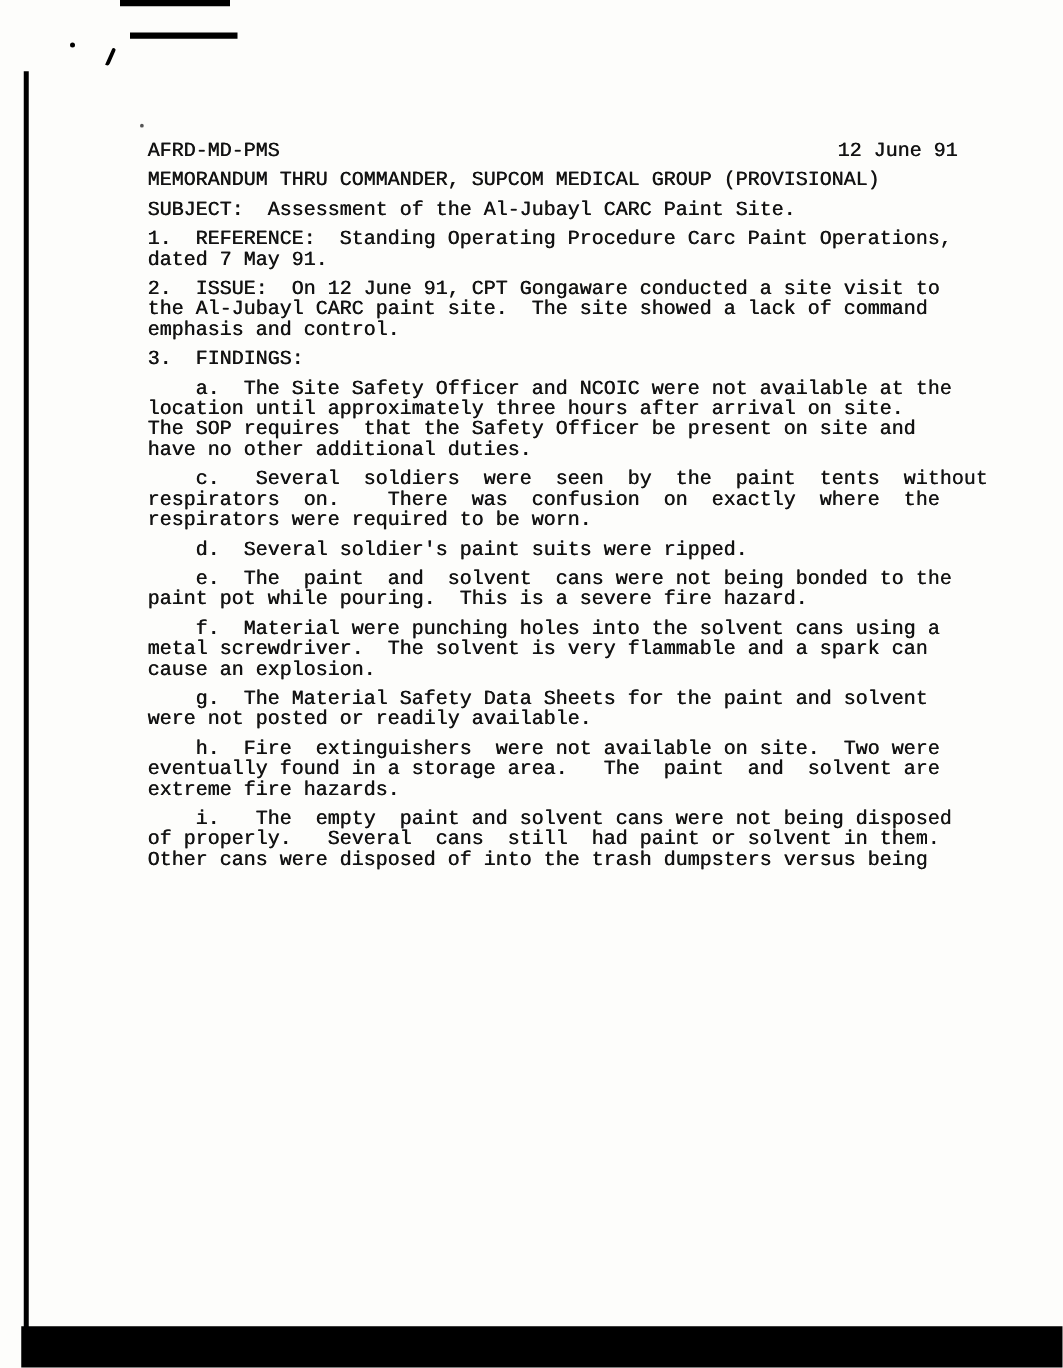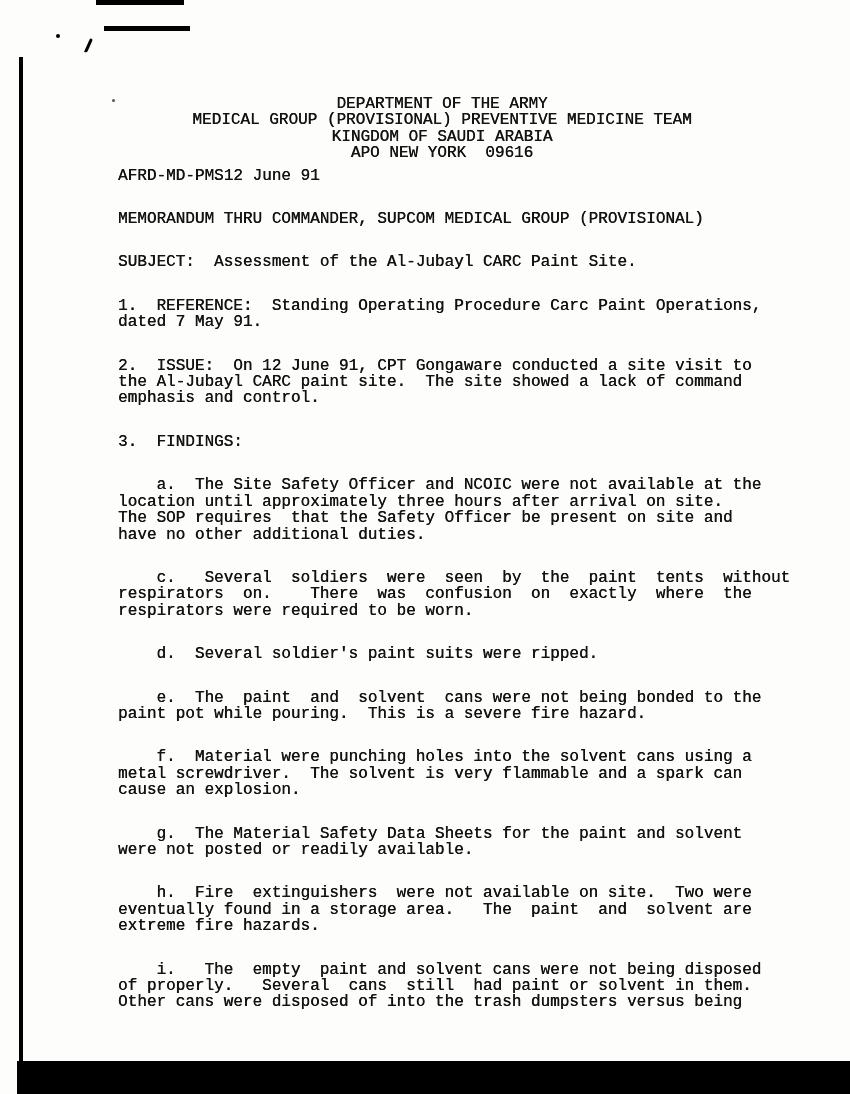--- a/index.html
+++ b/index.html
@@ -29,45 +29,41 @@
     left: 118px;
     top: 96px;
     width: 648px;
     font-size: 16px;
     line-height: 16.4px;
     text-shadow: 0.35px 0 0 #131313;
   }
   .letterhead { text-align: center; white-space: pre; }
   .office-date-row {
     display: flex;
-    justify-content: flex-start;
-    margin-top: 6px;
+    justify-content: space-between;
+    margin-top: 17px;
     white-space: pre;
   }
-  .memo-line, .para { margin-top: 27px; white-space: pre; }
+  .memo-line, .para { margin-top: 7px; white-space: pre; }
 </style>
 </head>
 <body>
 
 <div class="page">
 
   <div class="artifact top-line-1"></div>
   <div class="artifact top-line-2"></div>
   <div class="artifact left-edge-line"></div>
   <div class="artifact bottom-bar"></div>
   <div class="artifact pen-dot"></div>
   <div class="artifact pen-mark"></div>
   <div class="faint-dot artifact"></div>
 
   <div class="content">
 
-    <div class="letterhead">DEPARTMENT OF THE ARMY
-MEDICAL GROUP (PROVISIONAL) PREVENTIVE MEDICINE TEAM
-KINGDOM OF SAUDI ARABIA
-APO NEW YORK  09616</div>
 
     <div class="office-date-row">
       <span>AFRD-MD-PMS</span>
       <span>12 June 91</span>
     </div>
 
     <div class="memo-line">MEMORANDUM THRU COMMANDER, SUPCOM MEDICAL GROUP (PROVISIONAL)</div>
     <div class="memo-line">SUBJECT:  Assessment of the Al-Jubayl CARC Paint Site.</div>
 
     <div class="para">1.  REFERENCE:  Standing Operating Procedure Carc Paint Operations,

